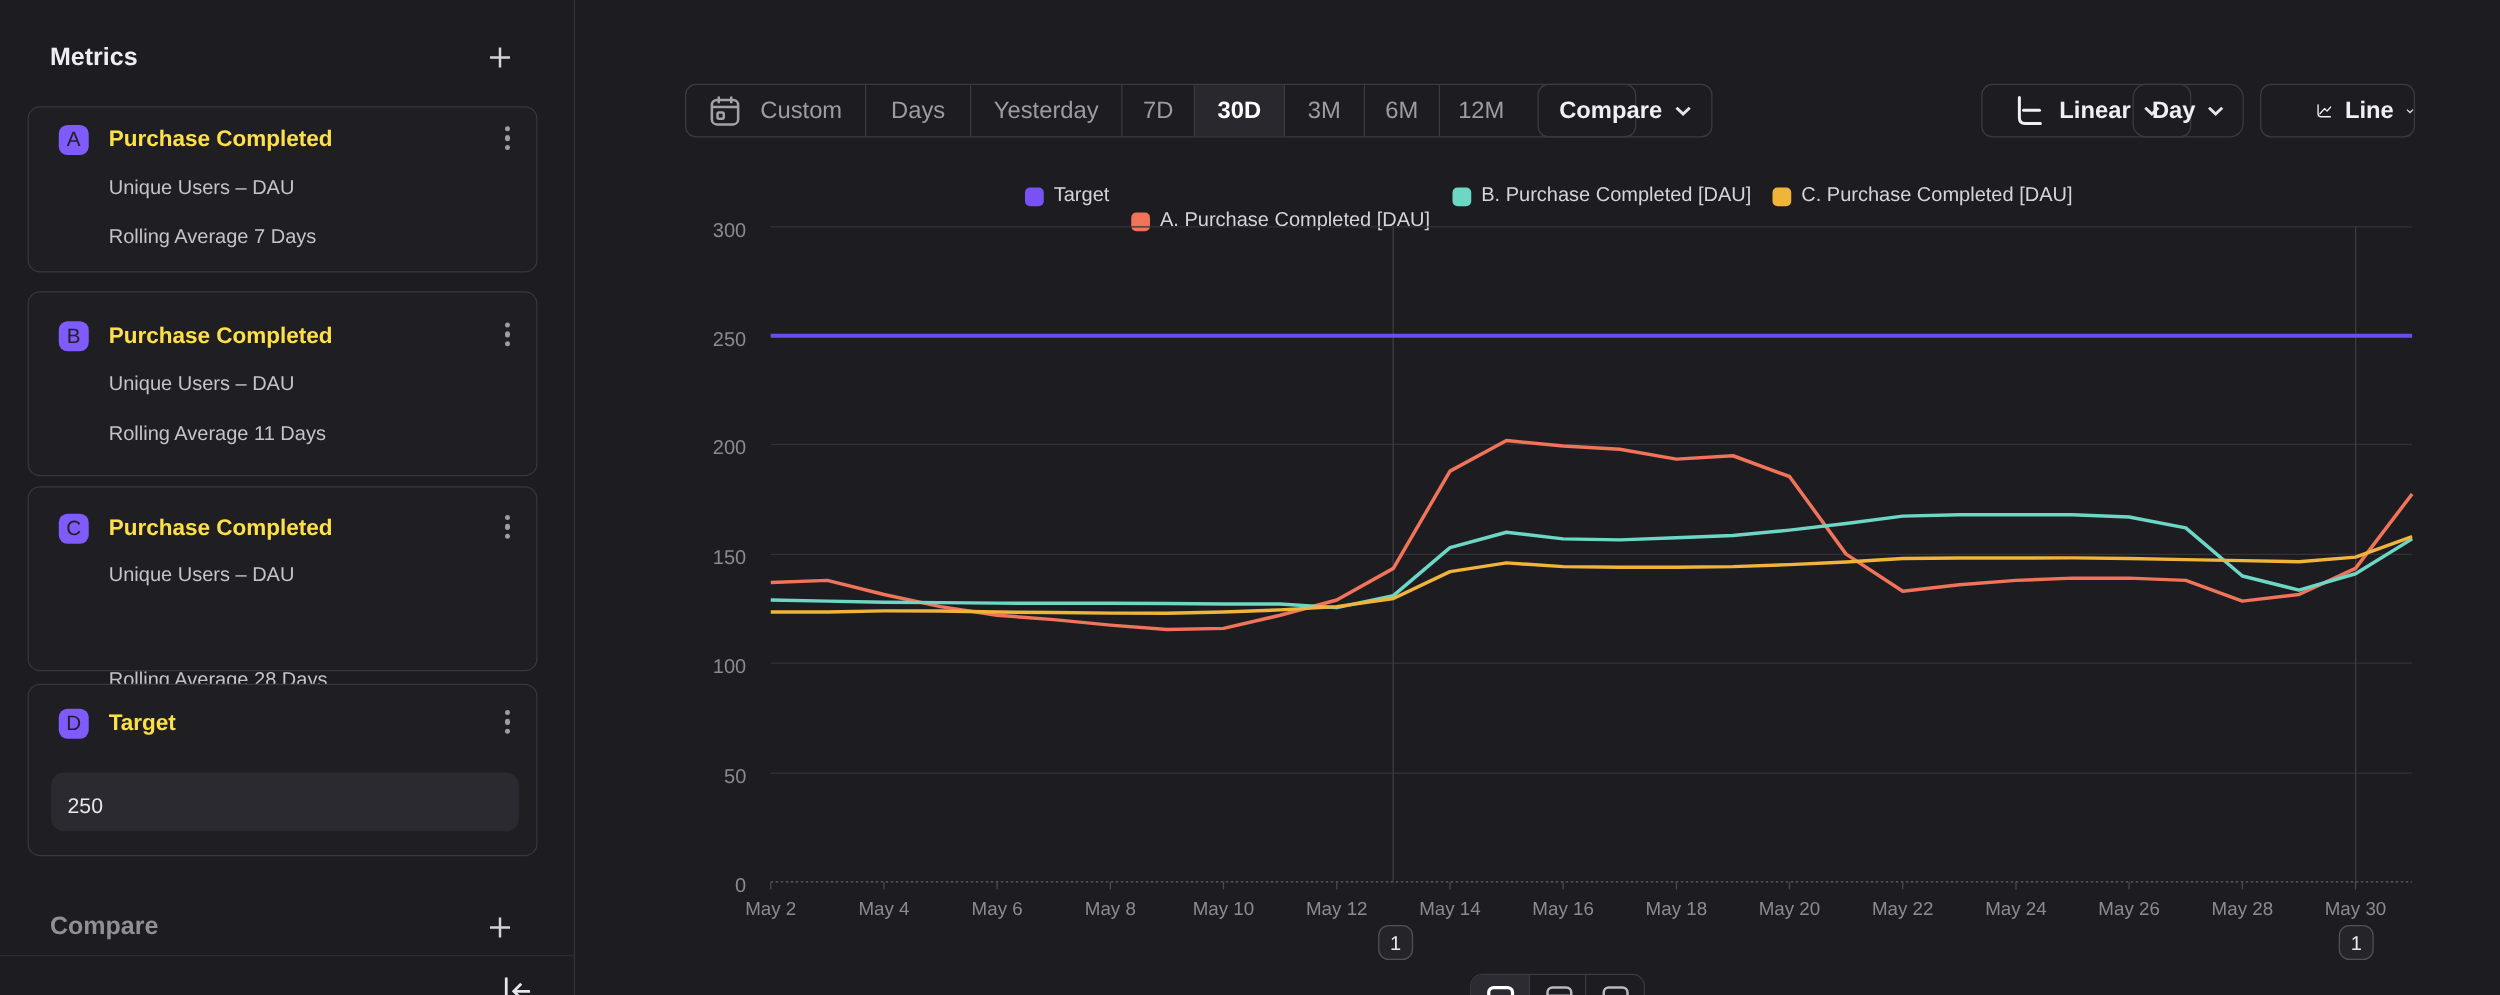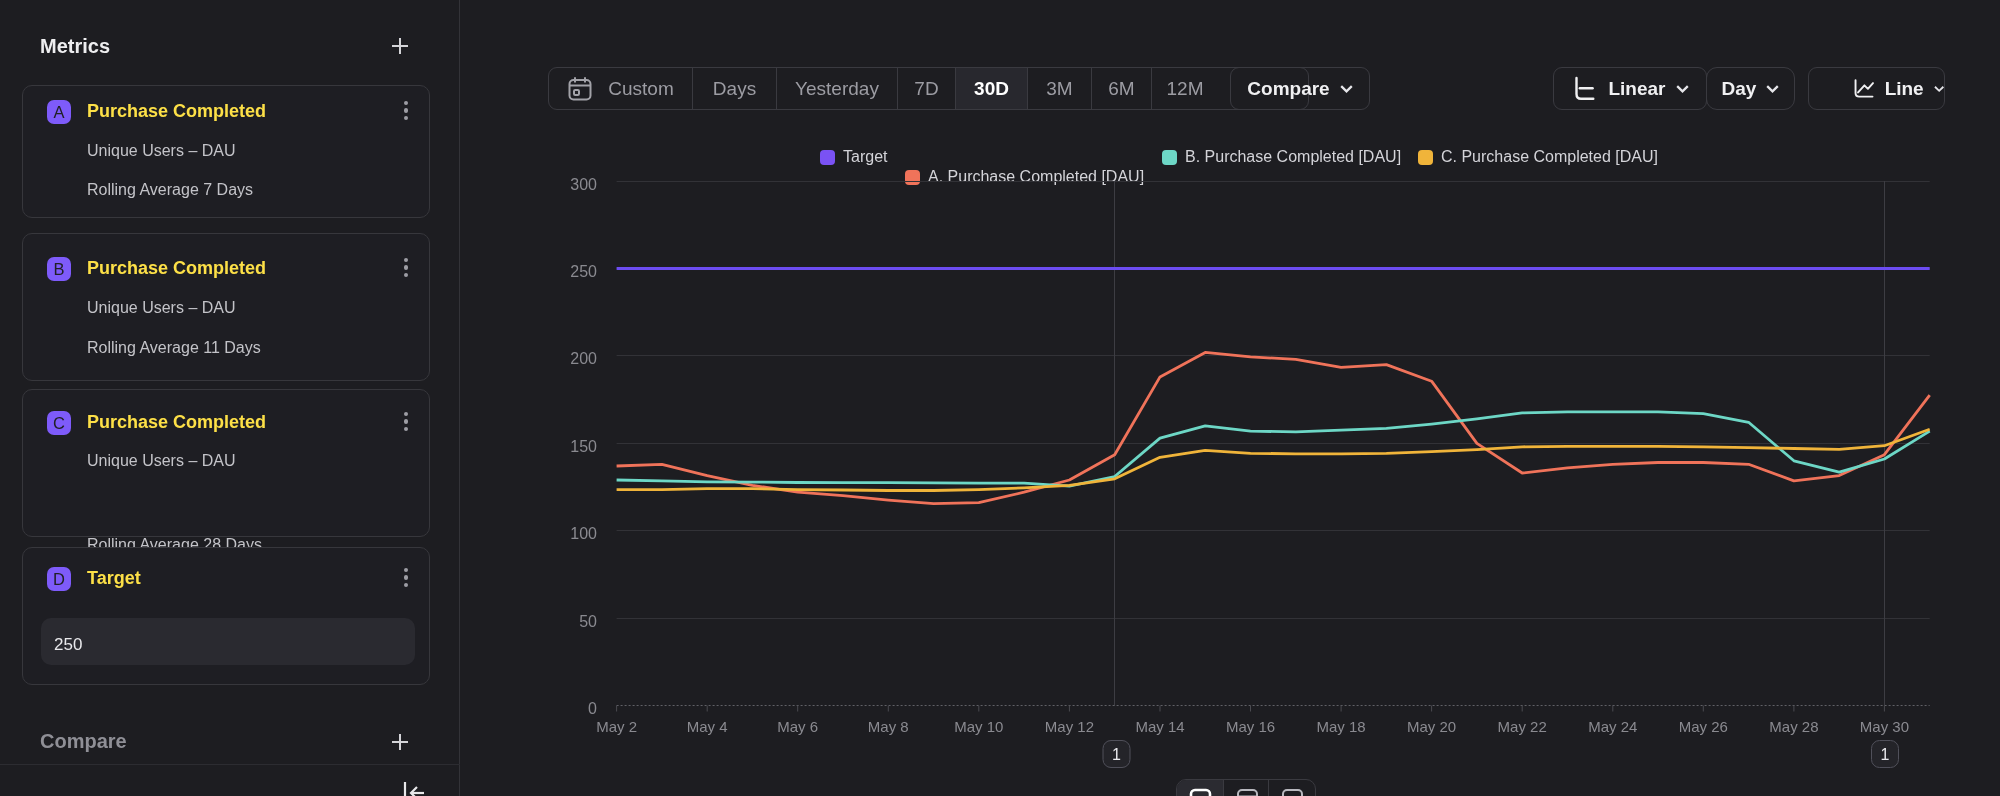--- a/index.html
+++ b/index.html
@@ -118,30 +118,30 @@
     <div class="seg" style="width:121px;">Yesterday</div>
     <div class="seg" style="width:58px;">7D</div>
     <div class="seg active" style="width:72px;">30D</div>
     <div class="seg" style="width:64px;">3M</div>
     <div class="seg" style="width:60px;">6M</div>
     <div class="seg" style="width:66px;">12M</div>
   </div>
   <div class="btn" style="left:1230px; width:140px;">Compare<svg class="chev" width="13" height="8" viewBox="0 0 13 8" fill="none" stroke="#e6e6ea" stroke-width="2.3">
         <path d="M1.2 1.2 L6.5 6.3 L11.8 1.2"></path>
       </svg></div>
-  <div class="btn" style="left:1553px; width:154px;"><svg width="26" height="26" viewBox="0 0 26 26" fill="none" stroke="#f0f0f2" stroke-width="2.4" stroke-linecap="round" stroke-linejoin="round" style="margin-right:11px;">
+  <div class="btn" style="left:1585px; width:168px;"><svg width="26" height="26" viewBox="0 0 26 26" fill="none" stroke="#f0f0f2" stroke-width="2.4" stroke-linecap="round" stroke-linejoin="round" style="margin-right:11px;">
         <path d="M5.5 2 V18 Q5.5 22.8 10 22.8 H22.3"></path>
         <path d="M8.8 12.2 H21.6"></path>
       </svg>Linear<svg class="chev" width="13" height="8" viewBox="0 0 13 8" fill="none" stroke="#e6e6ea" stroke-width="2.3">
         <path d="M1.2 1.2 L6.5 6.3 L11.8 1.2"></path>
       </svg></div>
   <div class="btn" style="left:1706px; width:89px;border-radius:11px;">Day<svg class="chev" width="13" height="8" viewBox="0 0 13 8" fill="none" stroke="#e6e6ea" stroke-width="2.3">
         <path d="M1.2 1.2 L6.5 6.3 L11.8 1.2"></path>
       </svg></div>
-  <div class="btn" style="left:1808px; width:137px;padding-left:44px;"><svg width="26" height="26" viewBox="0 0 26 26" fill="none" stroke="#f0f0f2" stroke-width="2.4" stroke-linecap="round" stroke-linejoin="round" style="margin-right:11px;">
+  <div class="btn" style="left:1808px; width:124px;padding-left:44px;"><svg width="26" height="26" viewBox="0 0 26 26" fill="none" stroke="#f0f0f2" stroke-width="2.4" stroke-linecap="round" stroke-linejoin="round" style="margin-right:11px;">
         <path d="M3.2 2 V18 Q3.2 22.6 7.8 22.6 H24.6"></path>
         <path d="M6.4 17.4 L14.4 8.4 L18.8 12.8 L25.2 5.6"></path>
       </svg>Line<svg class="chev" width="13" height="8" viewBox="0 0 13 8" fill="none" stroke="#e6e6ea" stroke-width="2.3">
         <path d="M1.2 1.2 L6.5 6.3 L11.8 1.2"></path>
       </svg></div>
 
   <div class="leg" style="left:820px;">
       <span class="sw" style="background:#7a52f4;"></span>
       <span class="lt">Target</span>
     </div>

